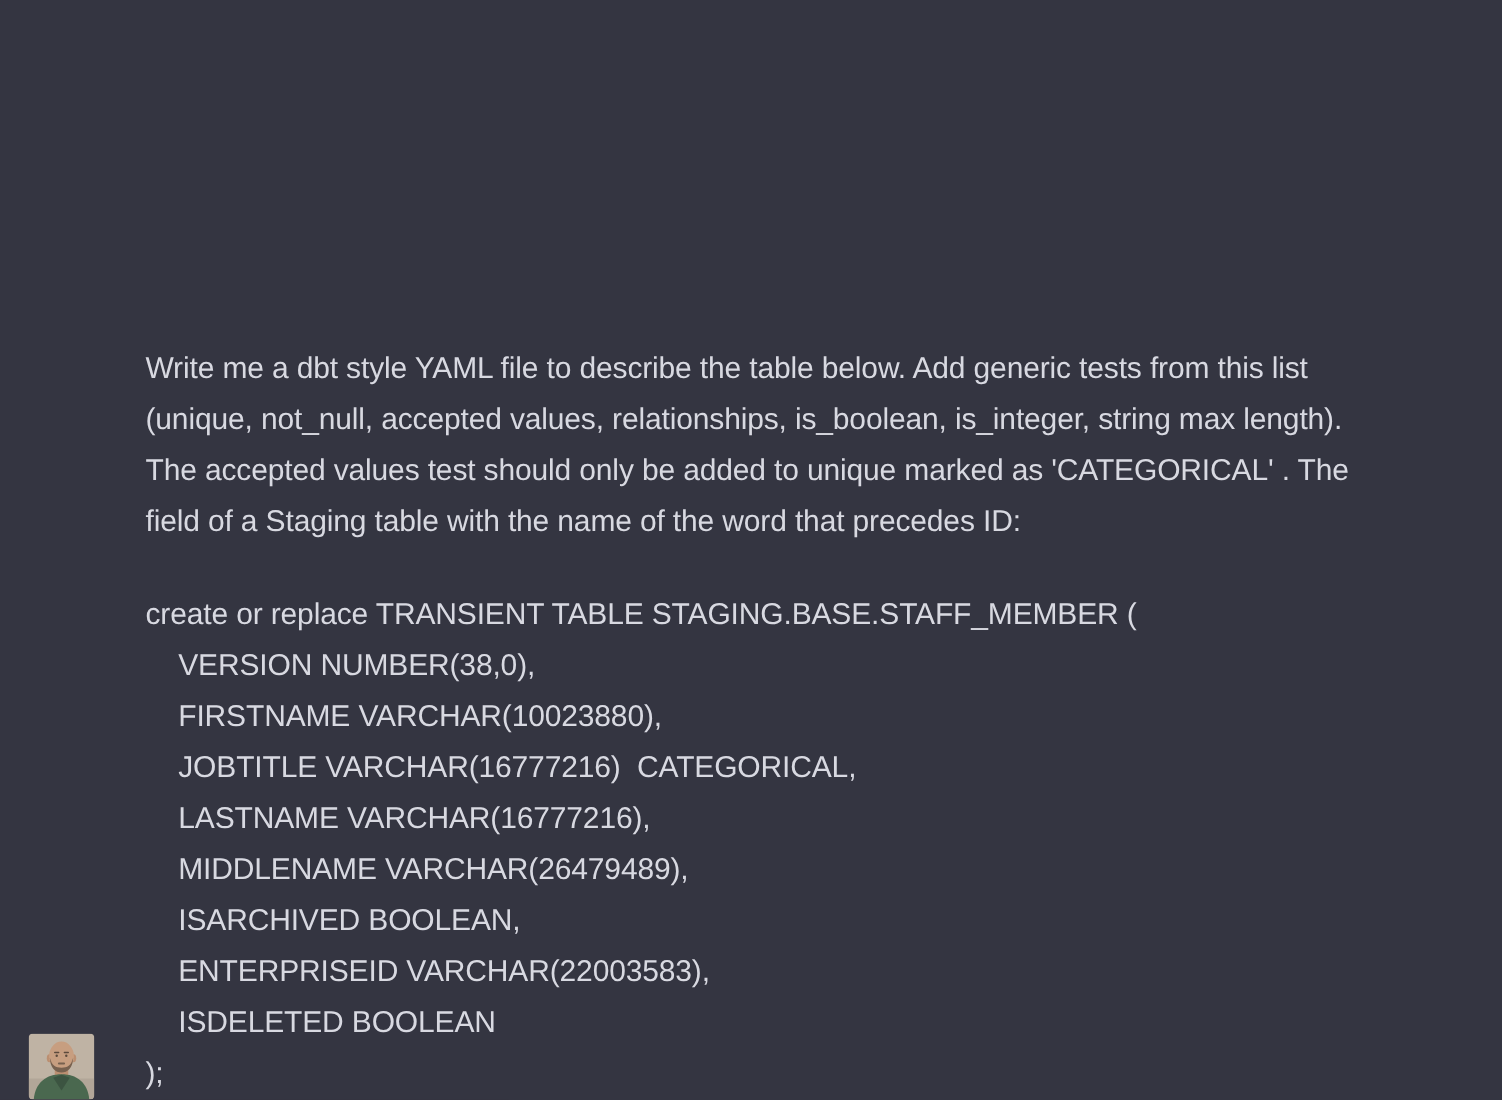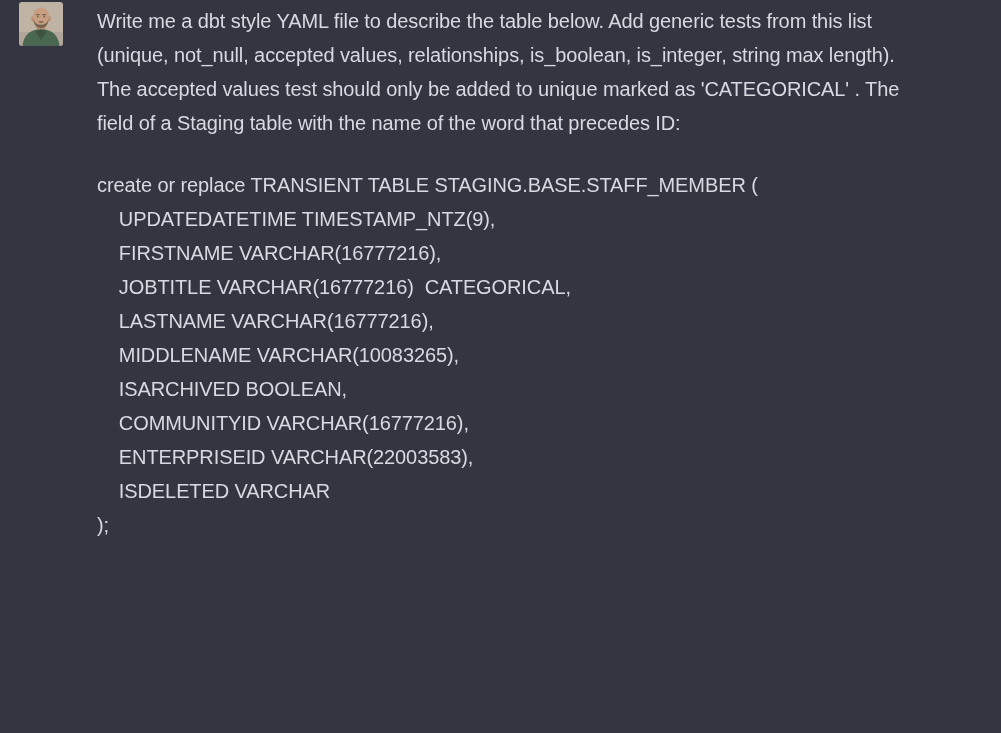--- a/index.html
+++ b/index.html
@@ -13,21 +13,21 @@
   }
   body {
     width: 1001px;
     height: 733px;
     overflow: hidden;
     background: var(--bg);
     font-family: "Liberation Sans", "DejaVu Sans", sans-serif;
   }
   .chat-row {
     display: flex;
-    align-items: flex-start;
+    align-items: flex-end;
     padding: 2px 12px 0 19px;
     width: 100%;
     height: 100%;
   }
   .avatar {
     flex: 0 0 auto;
     width: 44px;
     height: 44px;
     border-radius: 3px;
     overflow: hidden;
@@ -85,26 +85,25 @@
 
   <div class="message">
     <div class="paragraph-block">
         <div class="msg-line">Write me a dbt style YAML file to describe the table below. Add generic tests from this list</div>
         <div class="msg-line">(unique, not_null, accepted values, relationships, is_boolean, is_integer, string max length).</div>
         <div class="msg-line">The accepted values test should only be added to unique marked as 'CATEGORICAL' . The</div>
         <div class="msg-line">field of a Staging table with the name of the word that precedes ID:</div>
       </div>
     <div class="sql-block">
         <div class="msg-line">create or replace TRANSIENT TABLE STAGING.BASE.STAFF_MEMBER (</div>
-        <div class="msg-line">    UPDATEDATETIME TIMESTAMP_NTZ(9),</div>
-        <div class="msg-line">    FIRSTNAME VARCHAR(16777216),</div>
+        <div class="msg-line">    VERSION NUMBER(38,0),</div>
+        <div class="msg-line">    FIRSTNAME VARCHAR(10023880),</div>
         <div class="msg-line">    JOBTITLE VARCHAR(16777216)  CATEGORICAL,</div>
         <div class="msg-line">    LASTNAME VARCHAR(16777216),</div>
-        <div class="msg-line">    MIDDLENAME VARCHAR(10083265),</div>
+        <div class="msg-line">    MIDDLENAME VARCHAR(26479489),</div>
         <div class="msg-line">    ISARCHIVED BOOLEAN,</div>
-        <div class="msg-line">    COMMUNITYID VARCHAR(16777216),</div>
         <div class="msg-line">    ENTERPRISEID VARCHAR(22003583),</div>
-        <div class="msg-line">    ISDELETED VARCHAR</div>
+        <div class="msg-line">    ISDELETED BOOLEAN</div>
         <div class="msg-line">);</div>
       </div>
   </div>
 
 </div>
 
 </body></html>

